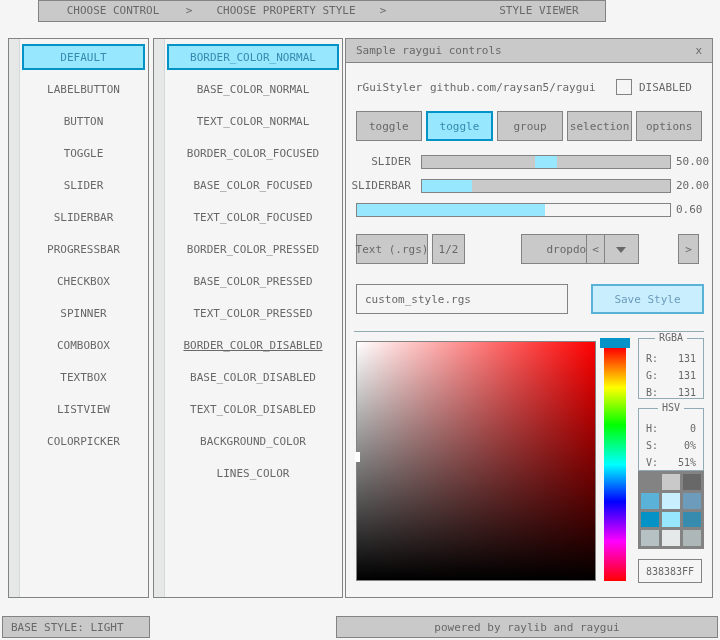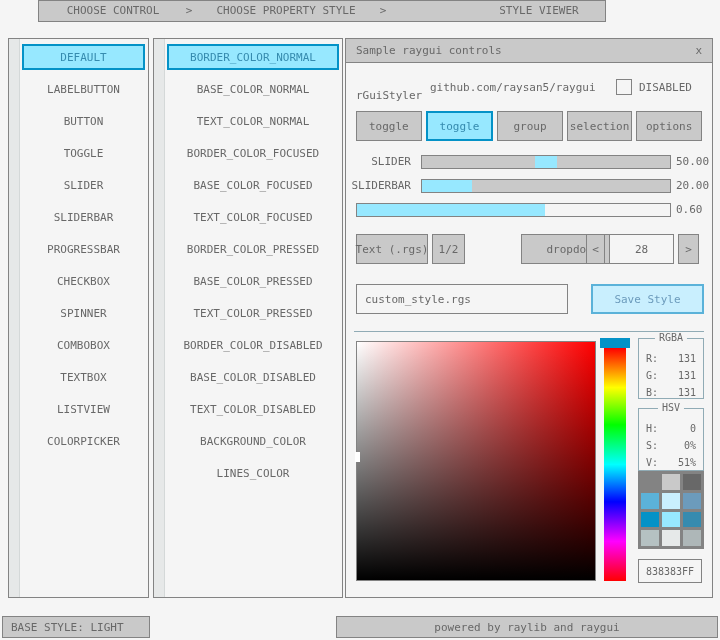--- a/index.html
+++ b/index.html
@@ -132,34 +132,34 @@
     <div class="scrollstrip"></div>
     <div class="li selected" style="top:5px;">BORDER_COLOR_NORMAL</div>
     <div class="li" style="top:34px;">BASE_COLOR_NORMAL</div>
     <div class="li" style="top:66px;">TEXT_COLOR_NORMAL</div>
     <div class="li" style="top:98px;">BORDER_COLOR_FOCUSED</div>
     <div class="li" style="top:130px;">BASE_COLOR_FOCUSED</div>
     <div class="li" style="top:162px;">TEXT_COLOR_FOCUSED</div>
     <div class="li" style="top:194px;">BORDER_COLOR_PRESSED</div>
     <div class="li" style="top:226px;">BASE_COLOR_PRESSED</div>
     <div class="li" style="top:258px;">TEXT_COLOR_PRESSED</div>
-    <div class="li" style="top:290px;">BORDER_COLOR_DISABLED</div>
+    <div class="li" style="top:290px;text-decoration:underline;">BORDER_COLOR_DISABLED</div>
     <div class="li" style="top:322px;">BASE_COLOR_DISABLED</div>
     <div class="li" style="top:354px;">TEXT_COLOR_DISABLED</div>
     <div class="li" style="top:418px;">LINES_COLOR</div>
     <div class="li" style="top:386px;">BACKGROUND_COLOR</div>
   </div>
 
   <div class="window">
     <div class="titlebar">
       <span>Sample raygui controls</span>
       <span class="close">x</span>
     </div>
 
-    <span class="abs" style="left:10px; top:50px;">rGuiStyler</span>
+    <span class="abs" style="left:10px; top:42px;">rGuiStyler</span>
     <span class="abs" style="left:84px; top:42px;">github.com/raysan5/raygui</span>
     <div class="checkbox" style="left:270px; top:40px;"></div>
     <span class="abs" style="left:293px; top:42px;">DISABLED</span>
 
     <div class="togglerow">
       <div class="tbtn">toggle</div>
       <div class="tbtn active">toggle</div>
       <div class="tbtn">group</div>
       <div class="tbtn">selection</div>
       <div class="tbtn">options</div>
@@ -182,21 +182,20 @@
     </div>
     <span class="svalue" style="left:330px; top:164px;">0.60</span>
 
     <div class="btn" style="left:10px; top:195px; width:72px;">Text (.rgs)</div>
     <div class="btn" style="left:86px; top:195px; width:33px;">1/2</div>
     <div class="btn" style="left:143px; top:195px; width:118px;margin-left:32px;">
       <span style="margin-right:14px;">dropdown</span>
       <span class="arrow-down"></span>
     </div>
     <div class="btn" style="left:240px; top:195px; width:19px;">&lt;</div>
-    <div class="valuebox" style="left:263px; top:195px; width:65px;">28</div>
     <div class="btn" style="left:332px; top:195px; width:21px;">&gt;</div>
 
     <div class="textbox" style="left:10px; top:245px; width:212px;text-align:center;">custom_style.rgs</div>
     <div class="btn focused" style="left:245px; top:245px; width:113px;">Save Style</div>
 
     <div class="divider" style="top:292px;"></div>
 
     <div class="sv-square">
       <div class="sv-marker"></div>
     </div>

